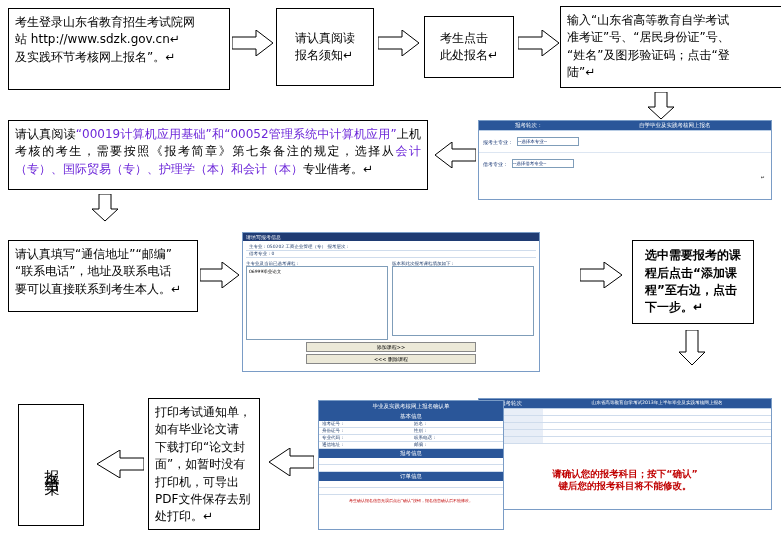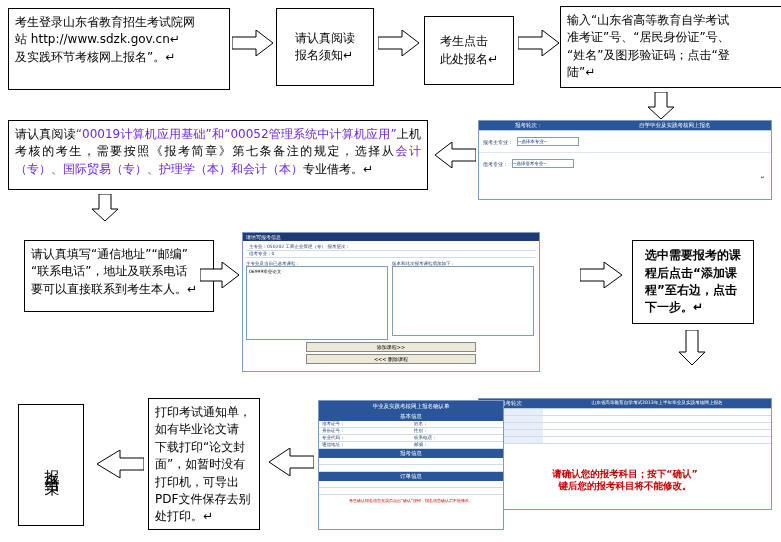--- a/index.html
+++ b/index.html
@@ -49,21 +49,21 @@
   <div>
     <div>请认真阅读</div>
     <div>报名须知↵</div>
   </div>
 </div>
 
 <svg class="arrow" style="left:378px;top:30px;" width="42" height="26">
   <polygon points="0,7 24,7 24,0 41,13 24,26 24,19 0,19" fill="#ffffff" stroke="#000000" stroke-width="1"></polygon>
 </svg>
 
-<div class="node center" style="left:424px;top:16px;width:90px;height:69px;">
+<div class="node center" style="left:424px;top:16px;width:90px;height:62px;">
   <div>
     <div>考生点击</div>
     <div>此处报名↵</div>
   </div>
 </div>
 
 <svg class="arrow" style="left:518px;top:30px;" width="42" height="26">
   <polygon points="0,7 24,7 24,0 41,13 24,26 24,19 0,19" fill="#ffffff" stroke="#000000" stroke-width="1"></polygon>
 </svg>
 
@@ -99,21 +99,21 @@
 </svg>
 
 <div class="node just" style="left:8px;top:120px;width:420px;height:70px;">
   <span>请认真阅读</span><span class="red">“00019计算机应用基础”和“00052管理系统中计算机应用”</span><span>上机考核的考生，需要按照《报考简章》第七条备注的规定，选择从</span><span class="red">会计（专）、国际贸易（专）、护理学（本）和会计（本）</span><span>专业借考。↵</span>
 </div>
 
 <svg class="arrow" style="left:92px;top:194px;" width="28" height="28">
   <polygon points="7,0 19,0 19,15 26,15 13,27 0,15 7,15" fill="#ffffff" stroke="#000000" stroke-width="1"></polygon>
 </svg>
 
-<div class="node" style="left:24px;top:240px;width:190px;height:72px;">
+<div class="node" style="left:8px;top:240px;width:190px;height:72px;">
   <div>请认真填写“通信地址”“邮编”</div>
   <div>“联系电话”，地址及联系电话</div>
   <div>要可以直接联系到考生本人。↵</div>
 </div>
 
 <svg class="arrow" style="left:200px;top:262px;" width="40" height="26">
   <polygon points="0,7 22,7 22,0 39,13 22,26 22,19 0,19" fill="#ffffff" stroke="#000000" stroke-width="1"></polygon>
 </svg>
 
 <div class="shot" style="left:242px;top:232px;width:298px;height:140px;">

